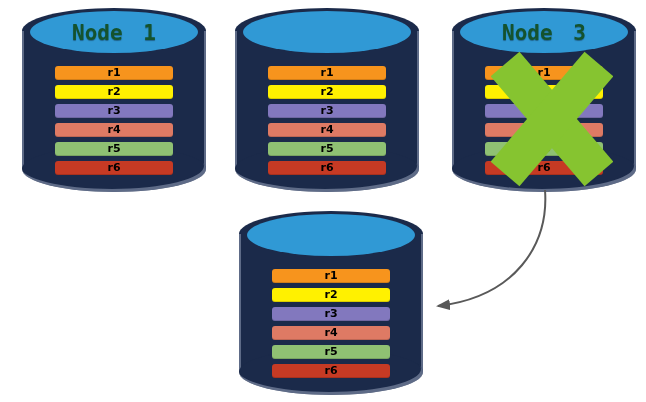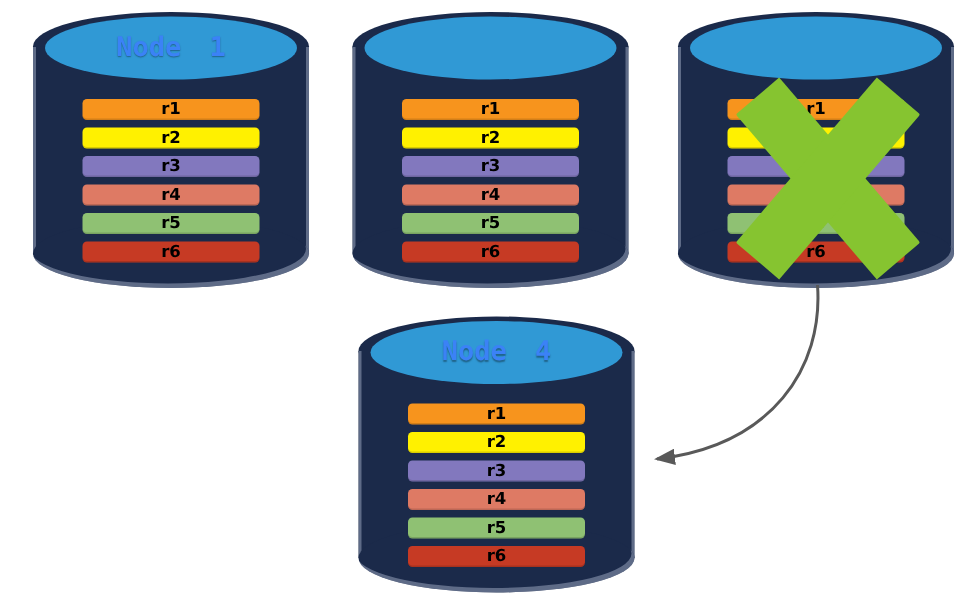--- a/index.html
+++ b/index.html
@@ -21,22 +21,22 @@
   .cyl-bottom  { left:0; bottom:0; width:184px; height:46px; border-radius:50%;
                  background:var(--body);
                  box-shadow:inset -2px -3px 0 rgba(150,160,185,0.55); }
   .cyl-mid     { left:0; top:23px; bottom:23px; width:184px; background:var(--body);
                  box-shadow:inset 2px 0 0 rgba(150,160,185,0.55),
                             inset -2px 0 0 rgba(150,160,185,0.55); }
   .cyl-lid     { left:8px; top:3px; width:168px; height:42px; border-radius:50%;
                  background:var(--lid); }
 
   .node-label { position:absolute; left:0; top:13px; width:184px; text-align:center;
-                color:#3b82f6; font-family:"DejaVu Sans Mono","Liberation Mono",monospace;
-                font-weight:bold; font-size:18px; word-spacing:8px;
+                color:#14532d; font-family:"DejaVu Sans Mono","Liberation Mono",monospace;
+                font-weight:bold; font-size:21px; word-spacing:8px;
                 text-shadow:0 1px 1px rgba(0,0,0,0.35); }
 
   .rows { position:absolute; left:33px; top:58px; width:118px;
           display:flex; flex-direction:column; gap:5px; }
   .row  { height:14px; line-height:14px; border-radius:3px; text-align:center;
           font-size:11px; font-weight:bold; color:#000000;
           box-shadow:inset 0 -1px 0 rgba(0,0,0,0.15); }
 
   
   .xmark { position:absolute; left:39px; top:42px; }
@@ -77,39 +77,39 @@
           <div class="row" style="background: rgb(222, 122, 100);">r4</div>
           <div class="row" style="background: rgb(143, 193, 115);">r5</div>
           <div class="row" style="background: rgb(198, 58, 36);">r6</div>
         </div>
       </div>
       <div class="cyl pos-2" style="--body: #1b2a4a; --lid: #3099d5;">
         <div class="cyl-top-rim"></div>
         <div class="cyl-mid"></div>
         <div class="cyl-bottom"></div>
         <div class="cyl-lid"></div>
+        <div class="node-label">Node 3</div>
         <div class="rows">
           <div class="row" style="background: rgb(247, 148, 29);">r1</div>
           <div class="row" style="background: rgb(255, 241, 0);">r2</div>
           <div class="row" style="background: rgb(130, 120, 190);">r3</div>
           <div class="row" style="background: rgb(222, 122, 100);">r4</div>
           <div class="row" style="background: rgb(143, 193, 115);">r5</div>
           <div class="row" style="background: rgb(198, 58, 36);">r6</div>
         </div>
         <svg class="xmark" width="122" height="138" viewBox="0 0 122 138">
           <line x1="14" y1="14" x2="108" y2="124" stroke="#86c430" stroke-width="38" stroke-linecap="butt"></line>
           <line x1="108" y1="14" x2="14" y2="124" stroke="#86c430" stroke-width="38" stroke-linecap="butt"></line>
         </svg>
       </div>
       <div class="cyl pos-3" style="--body: #1b2a4a; --lid: #3099d5;">
         <div class="cyl-top-rim"></div>
         <div class="cyl-mid"></div>
         <div class="cyl-bottom"></div>
         <div class="cyl-lid"></div>
-        <div class="node-label">Node 4</div>
         <div class="rows">
           <div class="row" style="background: rgb(247, 148, 29);">r1</div>
           <div class="row" style="background: rgb(255, 241, 0);">r2</div>
           <div class="row" style="background: rgb(130, 120, 190);">r3</div>
           <div class="row" style="background: rgb(222, 122, 100);">r4</div>
           <div class="row" style="background: rgb(143, 193, 115);">r5</div>
           <div class="row" style="background: rgb(198, 58, 36);">r6</div>
         </div>
       </div>
     </div>

